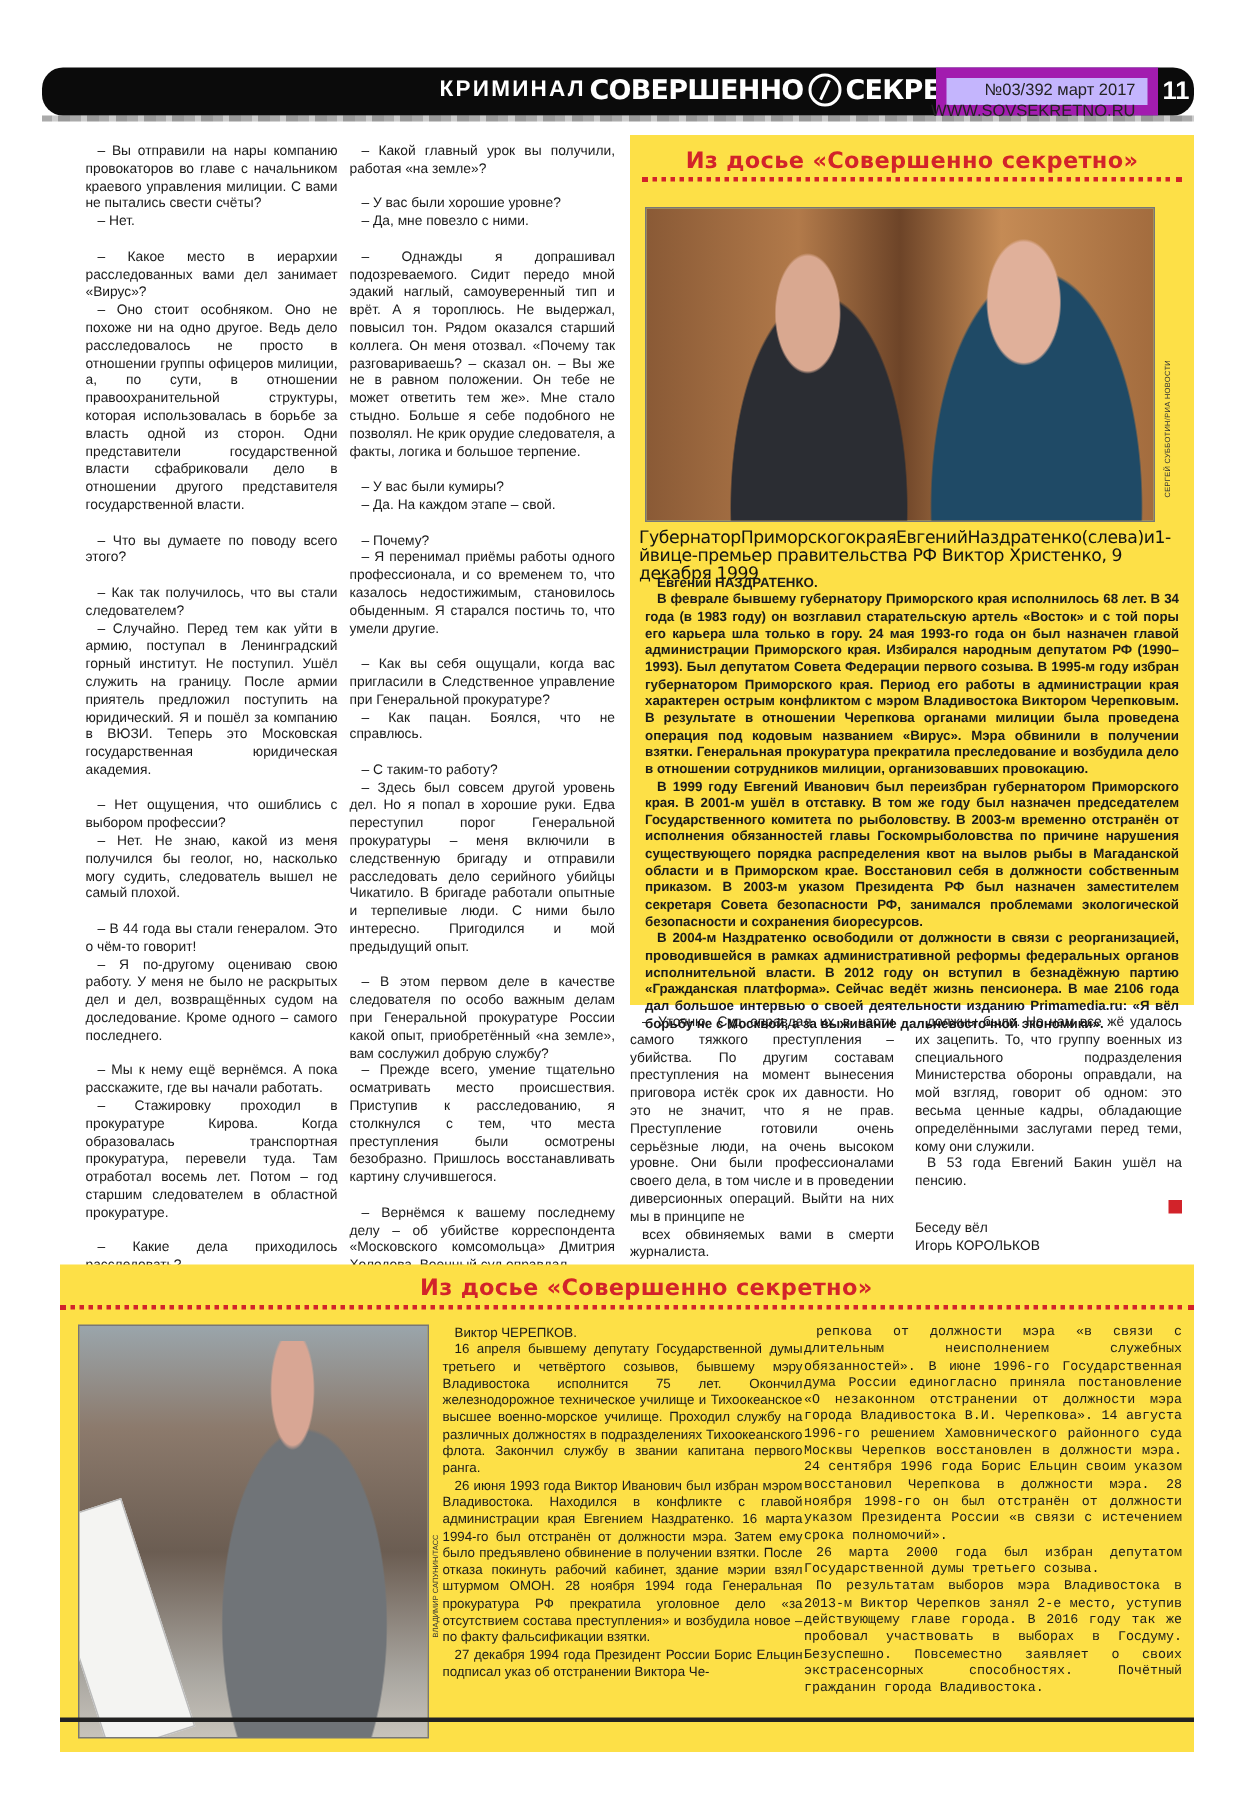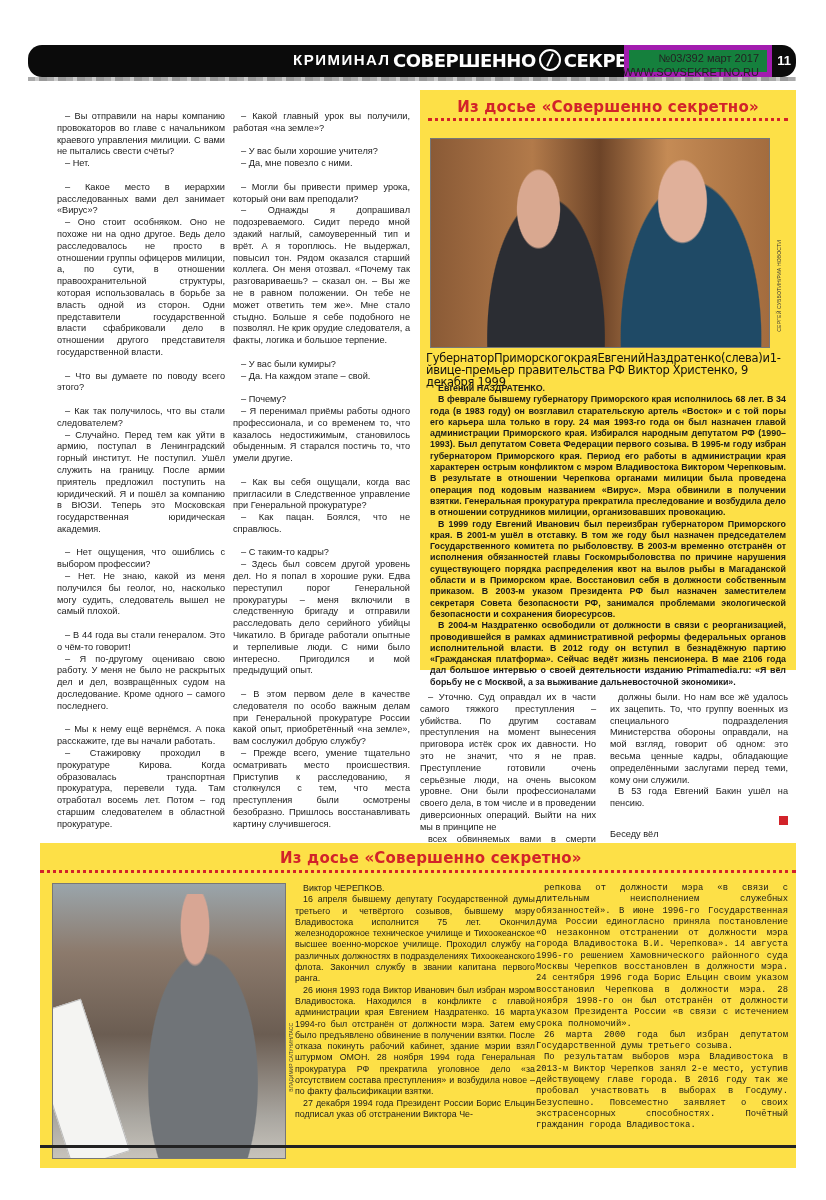--- a/index.html
+++ b/index.html
@@ -3,27 +3,27 @@
 <meta charset="utf-8">
 <style>
   * { box-sizing: border-box; margin: 0; padding: 0; }
   body { width: 826px; height: 1200px; background: #fff; position: relative; overflow: hidden;
          font-family: "Liberation Sans", sans-serif; color: #1a1a1a; }
   .header { position: absolute; left: 28px; top: 45px; width: 768px; height: 32px; background: #0b0b0b; border-radius: 14px; }
   .header .rubric { position: absolute; left: 265px; top: 6px; color: #fff; font-size: 15px; font-weight: bold; letter-spacing: 1.5px; }
   .header .brand { position: absolute; left: 365px; top: 4px; color: #fff; font-size: 18px; font-weight: bold; font-family: "DejaVu Sans", sans-serif; letter-spacing: -0.5px; display: flex; align-items: flex-end; gap: 3px; }
   .header .brand .globe { width: 22px; height: 22px; border: 2px solid #fff; border-radius: 50%; display: inline-block; position: relative; }
   .header .brand .globe::after { content: ""; position: absolute; left: 8px; top: 2px; width: 2px; height: 14px; background: #fff; transform: rotate(25deg); }
-  .header .infobox { position: absolute; left: 596px; top: 0; width: 148px; height: 32px; background: #15803d; border: 5px solid #a21caf; }
+  .header .infobox { position: absolute; left: 596px; top: 0; width: 148px; height: 32px; background: #c4b5fd; border: 7px solid #a21caf; }
   .header .infobox .issue { position: absolute; right: 8px; top: 2px; font-size: 11px; color: #222; }
   .header .infobox .site { position: absolute; right: 8px; top: 16px; font-size: 11px; color: #222; }
-  .header .pagenum { position: absolute; right: 0; top: 0; width: 24px; height: 32px; color: #fff; font-weight: bold; font-size: 13px; text-align: center; line-height: 32px; }
+  .header .pagenum { position: absolute; right: 0; top: 0; width: 24px; height: 32px; color: #fff; font-weight: bold; font-size: 17px; text-align: center; line-height: 32px; }
   .torn { position: absolute; left: 28px; top: 77px; width: 768px; height: 4px; background: repeating-linear-gradient(90deg,#555 0 7px,#999 7px 11px,#333 11px 19px); opacity: 0.5; }
 
-  .col { position: absolute; font-size: 9.2px; line-height: 11.8px; text-align: justify; margin-top: 16px; }
+  .col { position: absolute; font-size: 9.2px; line-height: 11.8px; text-align: justify; }
   .col p { text-indent: 8px; }
   .col .gap { height: 11.8px; }
   #col1 { left: 57px; top: 95px; width: 168px; }
   #col2 { left: 233px; top: 95px; width: 177px; }
 
   .dossier { position: absolute; background: #fde047; }
   #dossier1 { left: 420px; top: 90px; width: 376px; height: 580px; }
   .dtitle { color: #d2232a; font-weight: bold; font-size: 15px; text-align: center; font-family: "DejaVu Sans", sans-serif; letter-spacing: 0.2px; }
   .dots { border-bottom: 3px dotted #d2232a; }
   #dossier1 .dtitle { padding-top: 8px; }
@@ -96,36 +96,35 @@
     <div class="gap"></div>
     <p>– Какие дела приходилось расследовать?</p>
     <p>– Разные. То мост рухнул, много людей погибло… То милиционера убили и положили на рельсы, чтобы имитировать самоубийство… То вертолёт разбился…</p>
     <div class="gap"></div>
     <p>– А первое своё дело помните?</p>
     <p>– Я помню все свои дела. А первое… Подросток совершил ограбление в поезде.</p>
   </div>
 <div class="col" id="col2">
     <p>– Какой главный урок вы получили, работая «на земле»?</p>
     <div class="gap"></div>
-    <p>– У вас были хорошие учителя?</p>
+    <p>– У вас были хорошие уровне?</p>
     <p>– Да, мне повезло с ними.</p>
     <div class="gap"></div>
-    <p>– Могли бы привести пример урока, который они вам преподали?</p>
     <p>– Однажды я допрашивал подозреваемого. Сидит передо мной эдакий наглый, самоуверенный тип и врёт. А я тороплюсь. Не выдержал, повысил тон. Рядом оказался старший коллега. Он меня отозвал. «Почему так разговариваешь? – сказал он. – Вы же не в равном положении. Он тебе не может ответить тем же». Мне стало стыдно. Больше я себе подобного не позволял. Не крик орудие следователя, а факты, логика и большое терпение.</p>
     <div class="gap"></div>
     <p>– У вас были кумиры?</p>
     <p>– Да. На каждом этапе – свой.</p>
     <div class="gap"></div>
     <p>– Почему?</p>
     <p>– Я перенимал приёмы работы одного профессионала, и со временем то, что казалось недостижимым, становилось обыденным. Я старался постичь то, что умели другие.</p>
     <div class="gap"></div>
     <p>– Как вы себя ощущали, когда вас пригласили в Следственное управление при Генеральной прокуратуре?</p>
     <p>– Как пацан. Боялся, что не справлюсь.</p>
     <div class="gap"></div>
-    <p>– С таким-то кадры?</p>
+    <p>– С таким-то работу?</p>
     <p>– Здесь был совсем другой уровень дел. Но я попал в хорошие руки. Едва переступил порог Генеральной прокуратуры – меня включили в следственную бригаду и отправили расследовать дело серийного убийцы Чикатило. В бригаде работали опытные и терпеливые люди. С ними было интересно. Пригодился и мой предыдущий опыт.</p>
     <div class="gap"></div>
     <p>– В этом первом деле в качестве следователя по особо важным делам при Генеральной прокуратуре России какой опыт, приобретённый «на земле», вам сослужил добрую службу?</p>
     <p>– Прежде всего, умение тщательно осматривать место происшествия. Приступив к расследованию, я столкнулся с тем, что места преступления были осмотрены безобразно. Пришлось восстанавливать картину случившегося.</p>
     <div class="gap"></div>
     <p>– Вернёмся к вашему последнему делу – об убийстве корреспондента «Московского комсомольца» Дмитрия Холодова. Военный суд оправдал</p>
   </div>
 
 <div class="dossier" id="dossier1">
   <div class="dtitle">Из досье «Совершенно секретно»</div>

